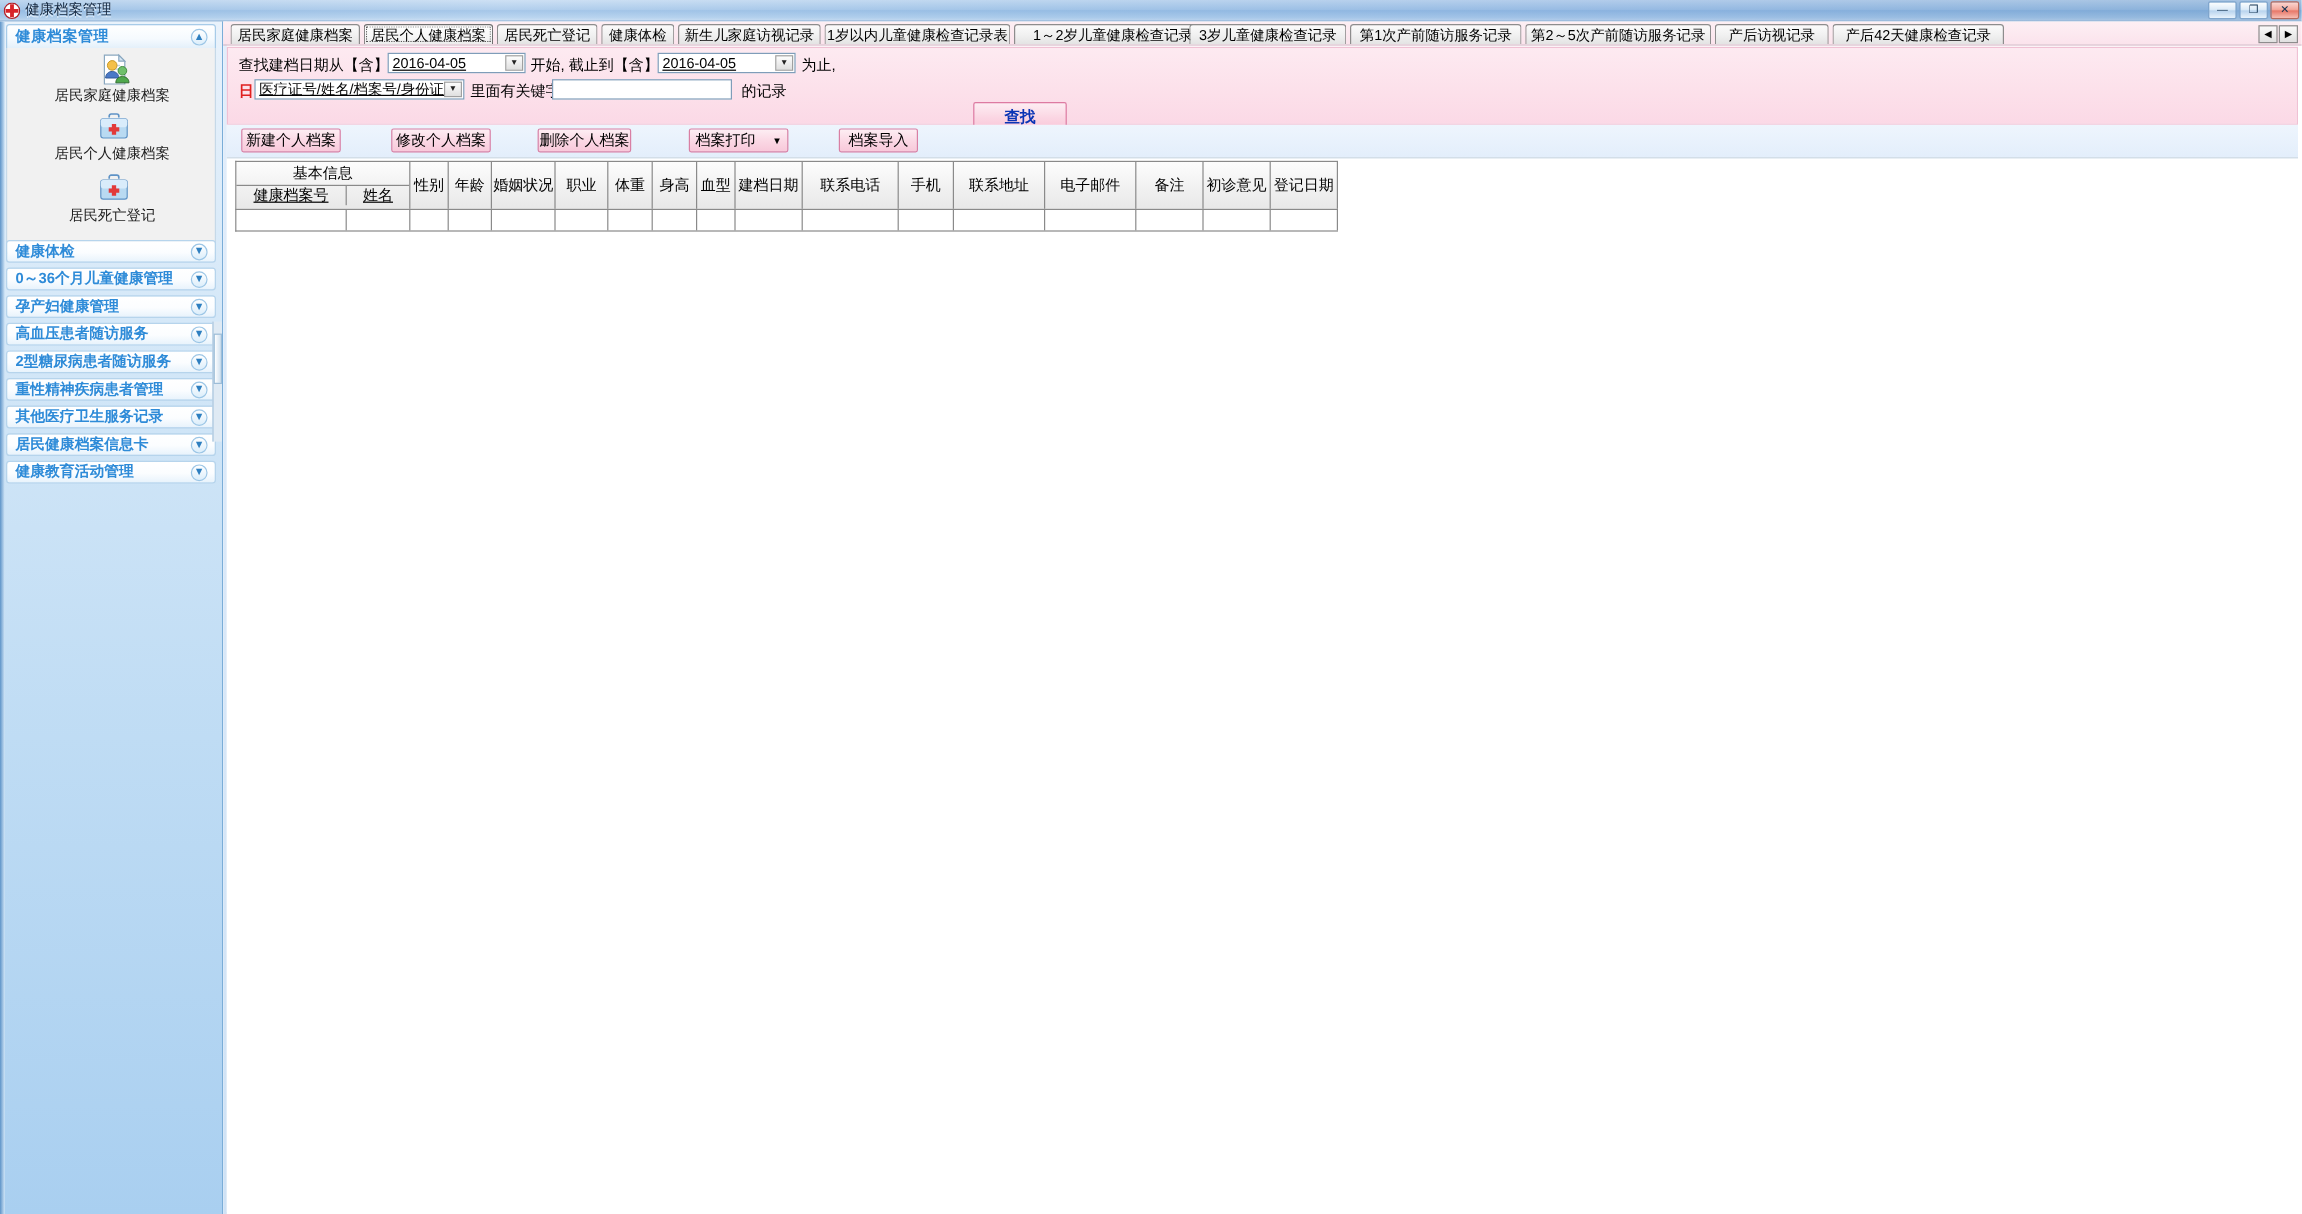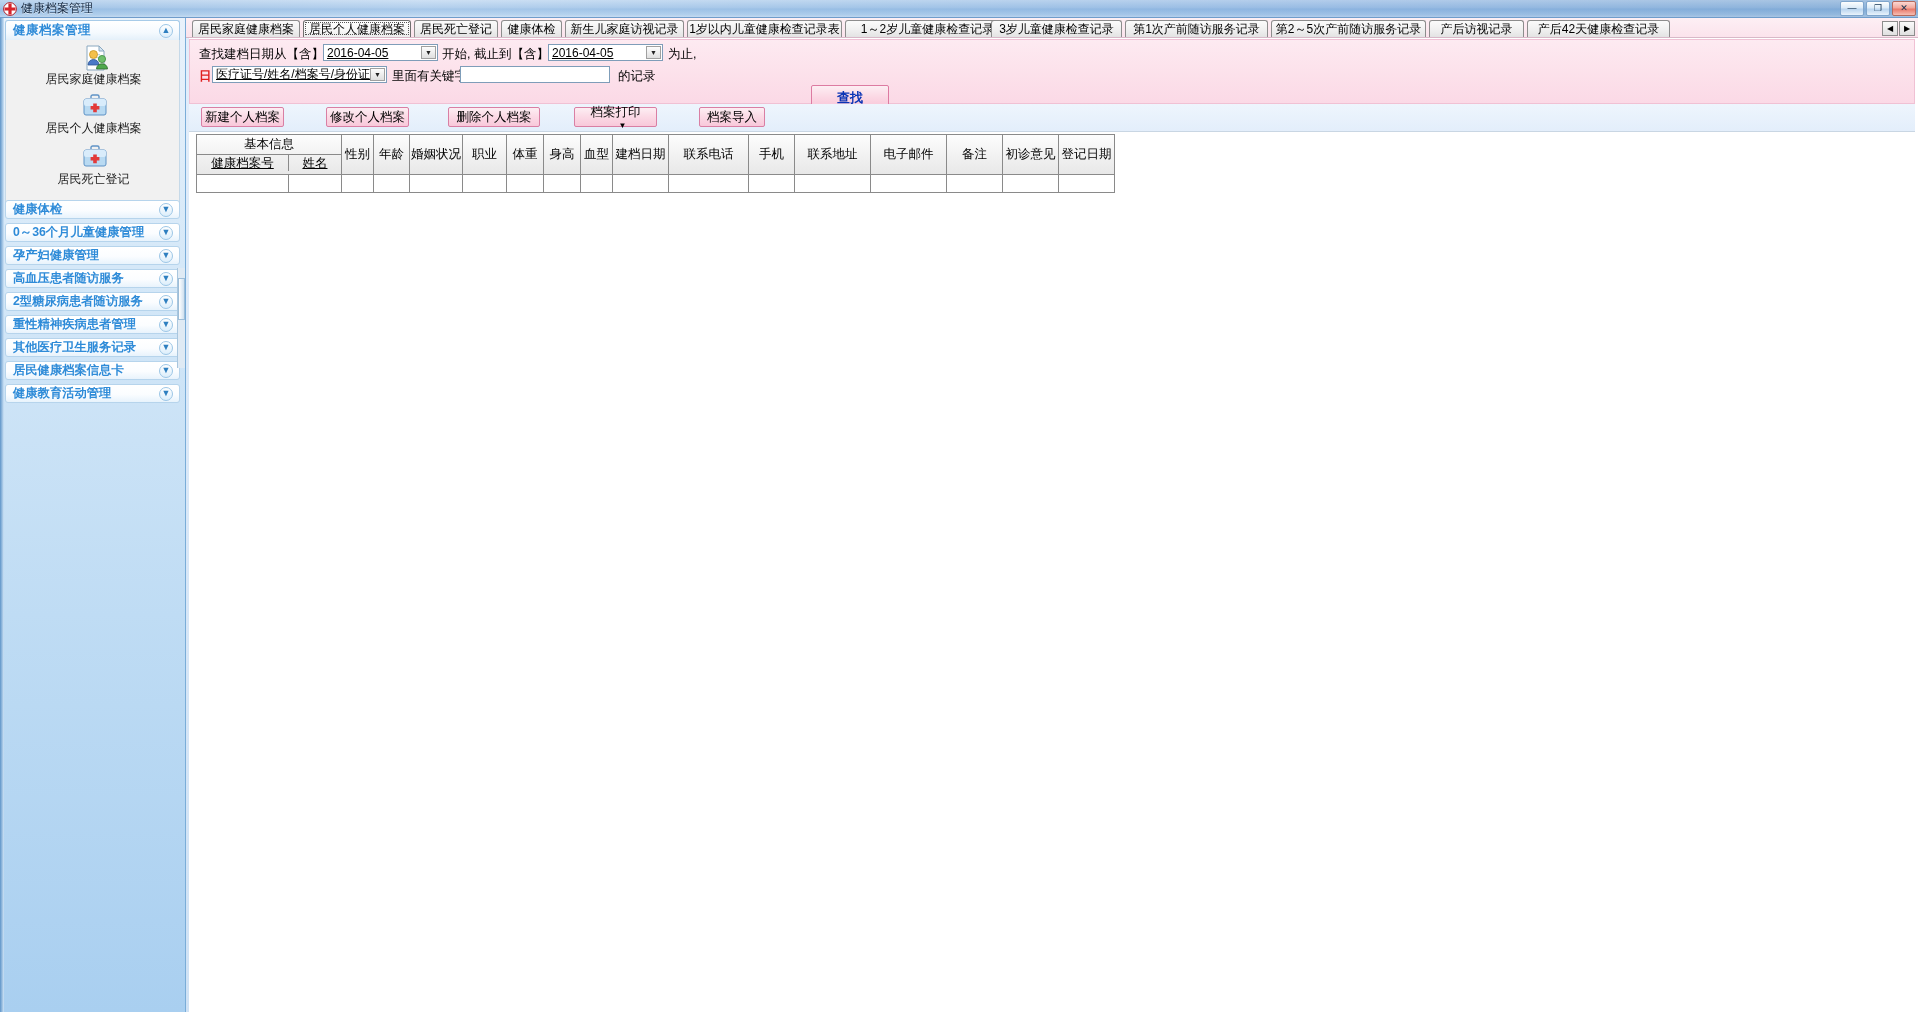--- a/index.html
+++ b/index.html
@@ -391,22 +391,22 @@
     <input class="textinput" style="left: 270px; top: 26px; width: 150px;" value="" placeholder="">
 
     <span class="q-label" style="left:428px; top:28px;">的记录</span>
 
     <div class="btn-find">查找</div>
   </div>
 
   <div id="toolbar">
     <div class="tbtn" style="left:12px;  width:83px;">新建个人档案</div>
     <div class="tbtn" style="left:137px; width:83px;">修改个人档案</div>
-    <div class="tbtn" style="left:259px; width:92px;">删除个人档案</div>
-    <div class="tbtn" style="left:385px; width:83px;flex-direction:column;">
+    <div class="tbtn" style="left:259px; width:78px;">删除个人档案</div>
+    <div class="tbtn" style="left:385px; width:83px;">
       <span class="cap">档案打印</span>
       <span class="dd">▼</span>
     </div>
     <div class="tbtn" style="left:510px; width:66px;">档案导入</div>
   </div>
 
   <div id="grid">
 
     <div class="gridhead">
       <div class="gcol" style="width:145px;">

